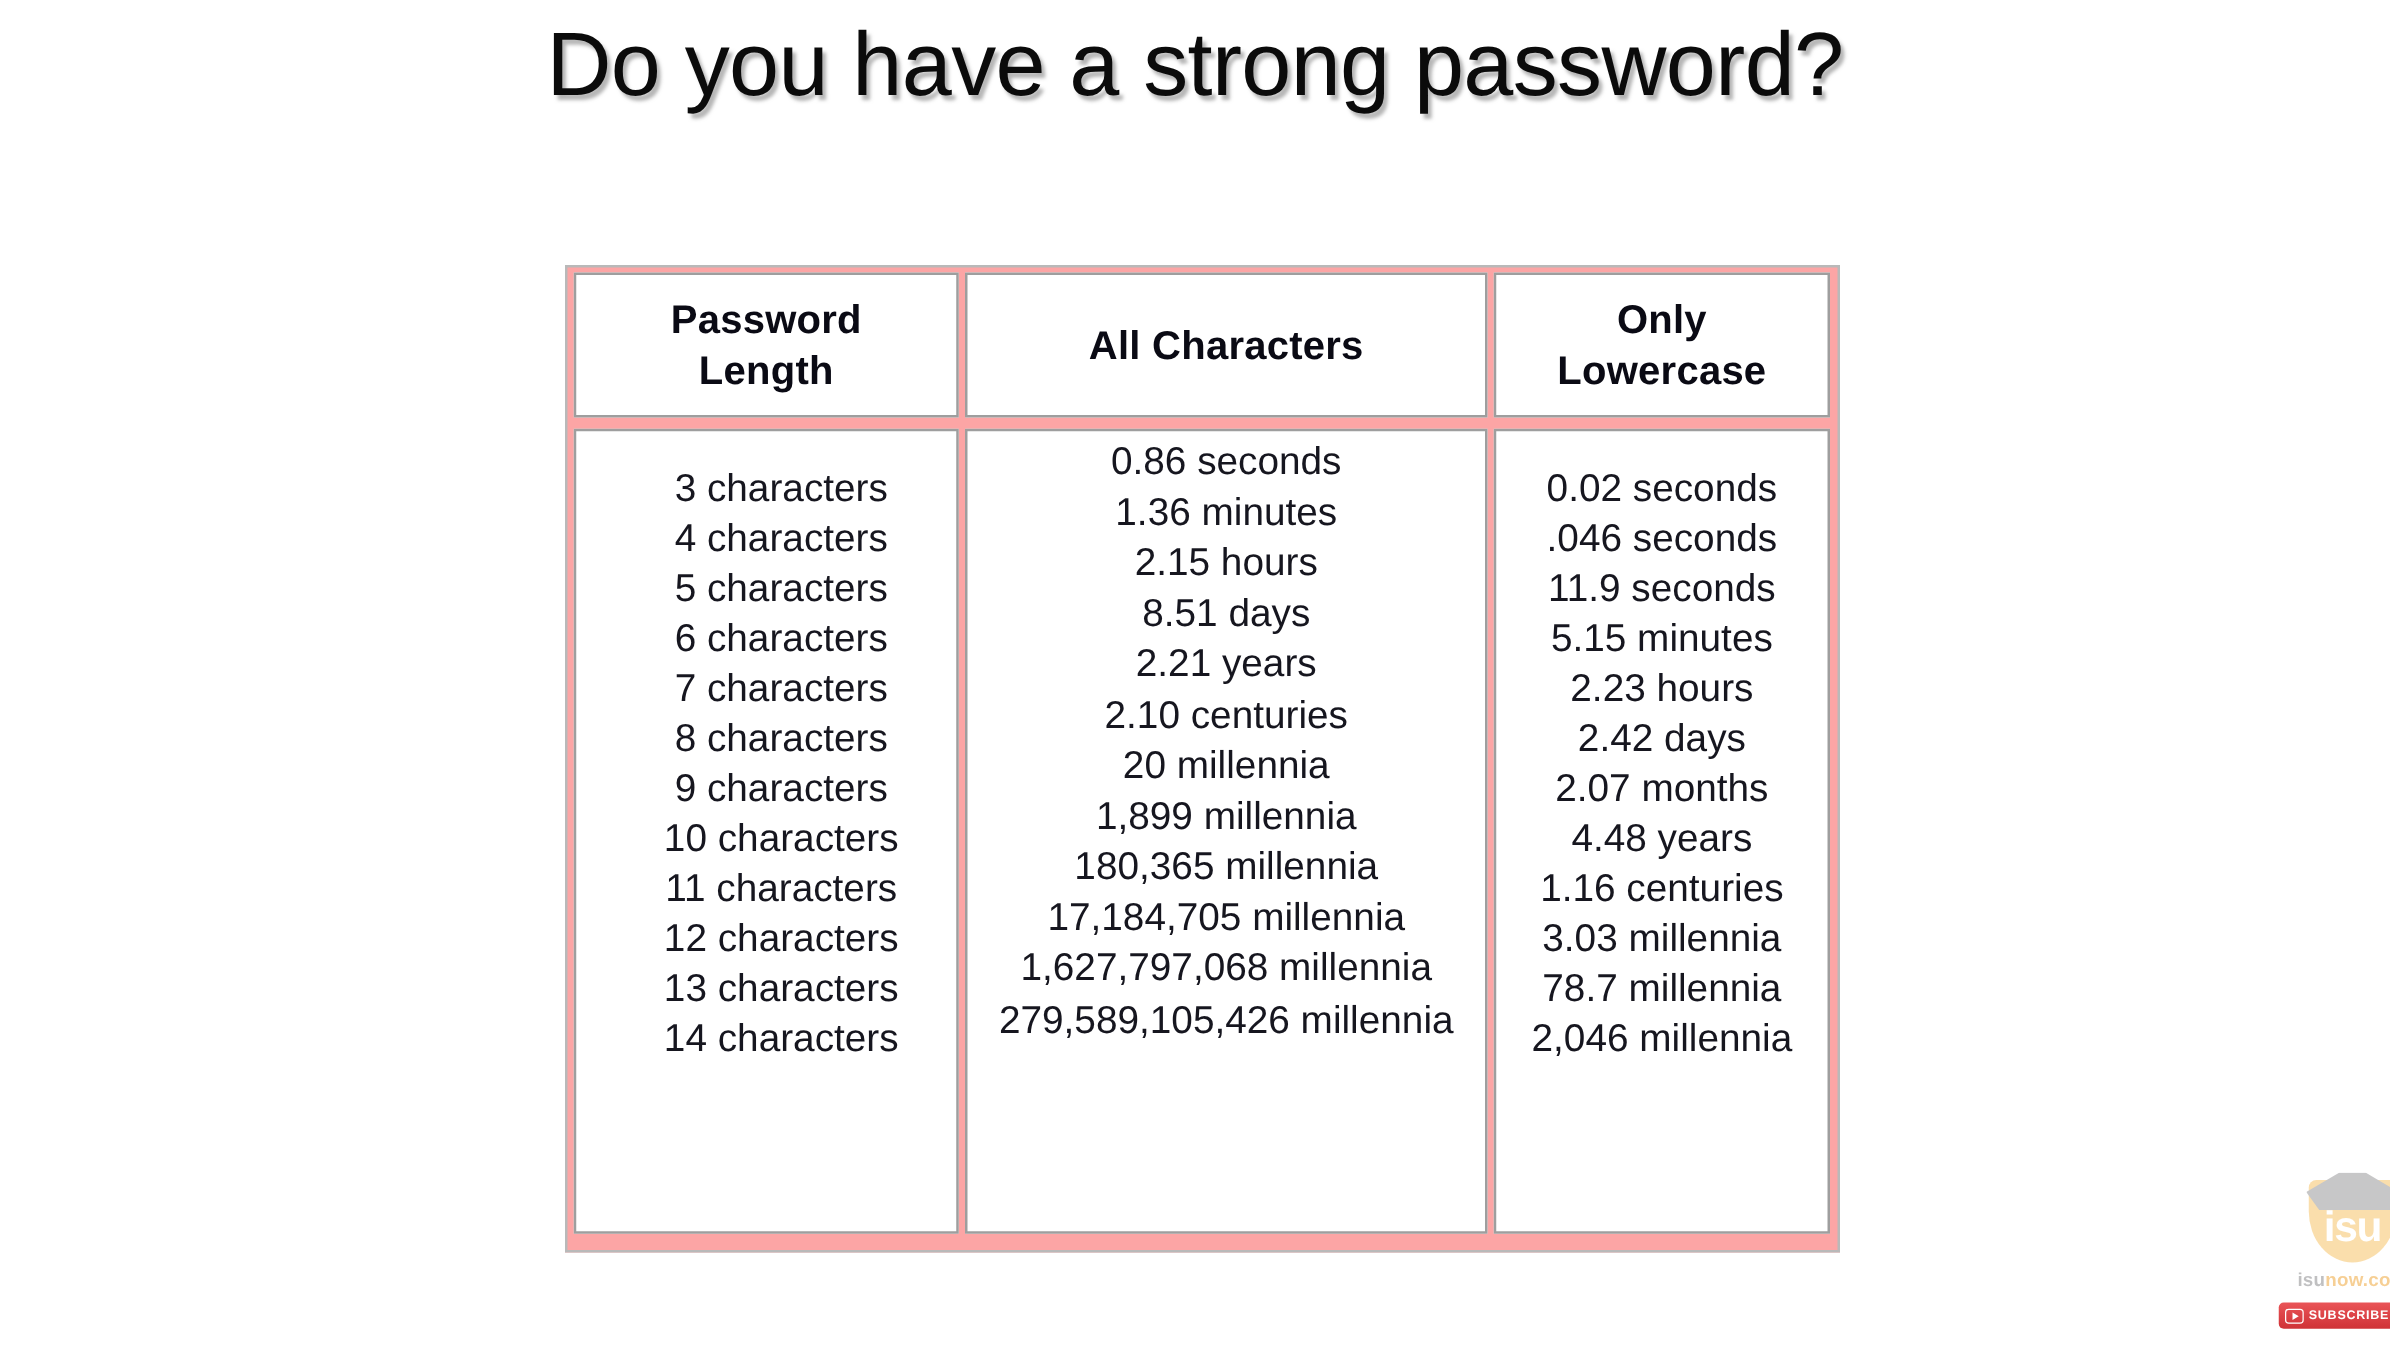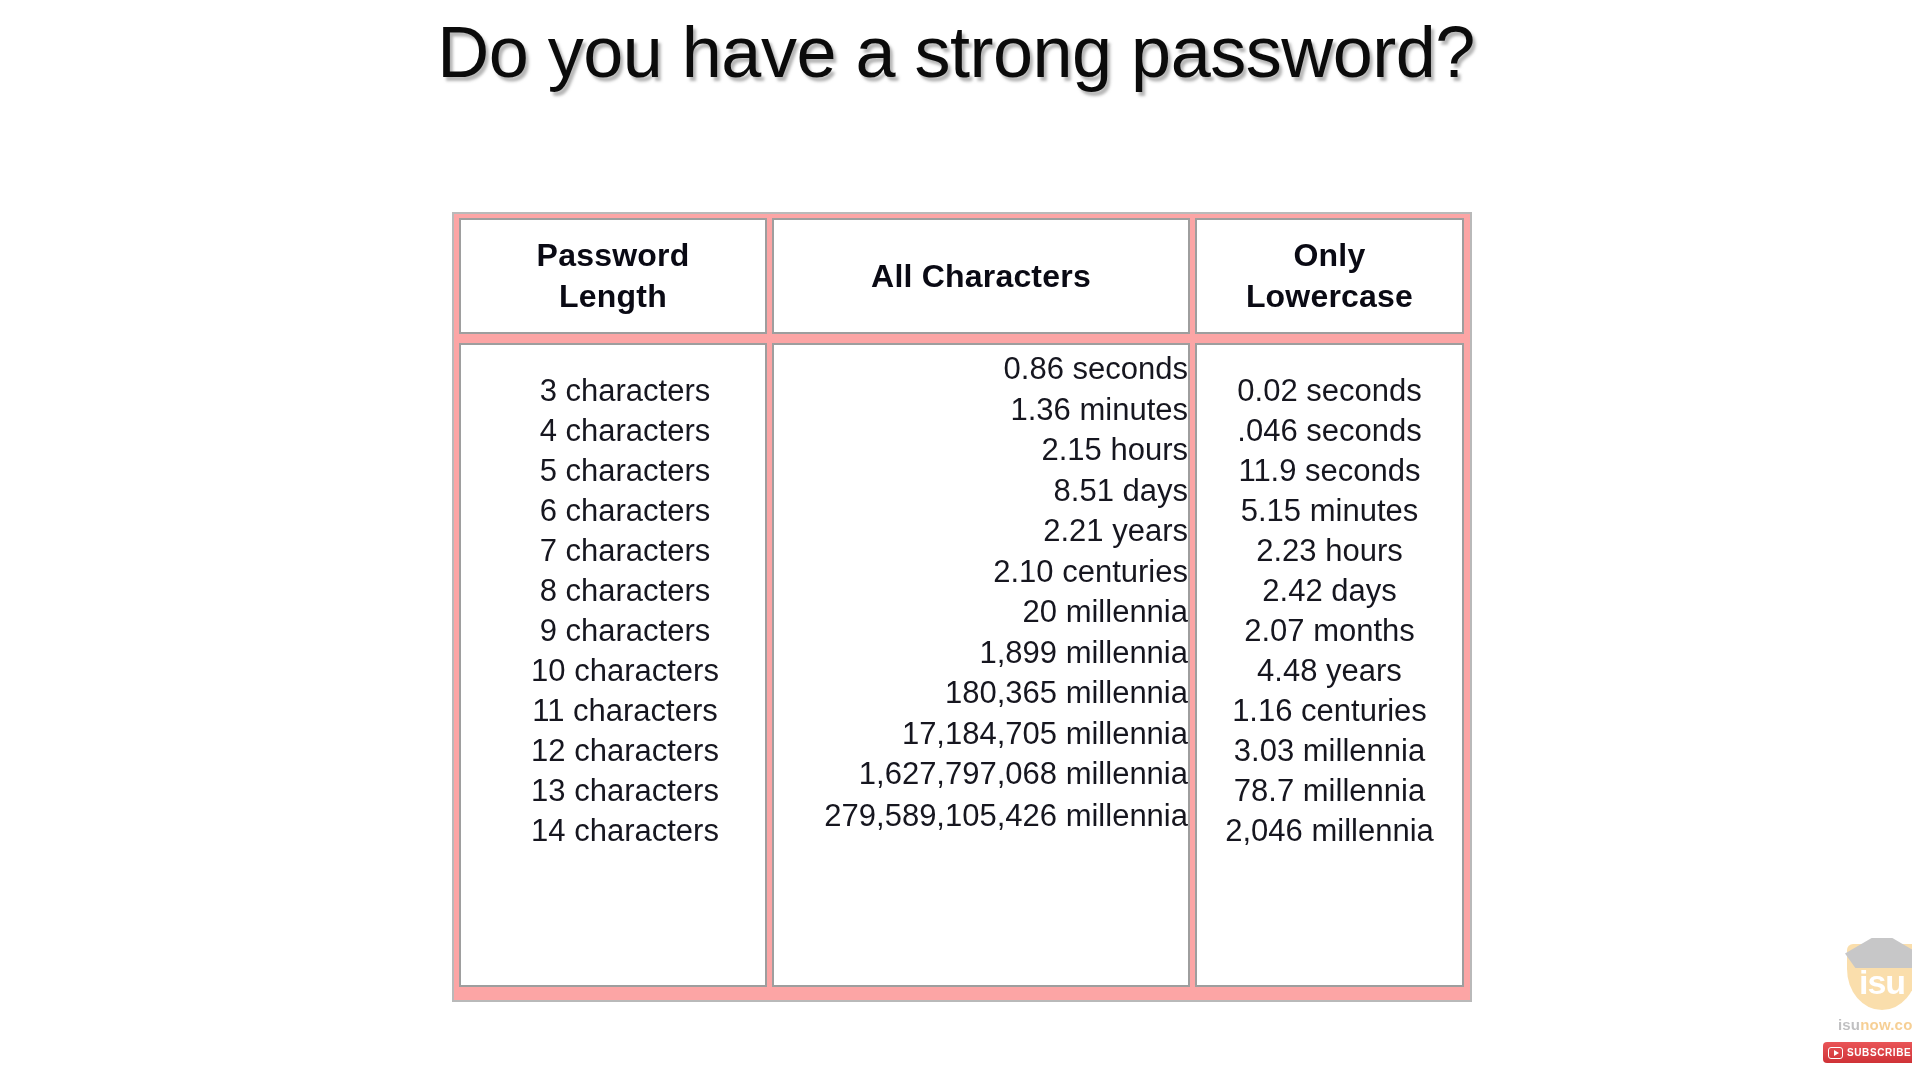--- a/index.html
+++ b/index.html
@@ -84,21 +84,21 @@
     white-space: nowrap;
     text-align: center;
   }
 
   
   .list-length { padding-top: 26px; padding-left: 24px; }
   .list-length li { line-height: 40px; }
 
   
   .list-all { padding-top: 4px; }
-  .list-all li { line-height: 40.5px; text-align: right; }
+  .list-all li { line-height: 40.5px; }
   .list-all li.wrap { white-space: normal; line-height: 41px; }
 
   
   .list-lower { padding-top: 26px; }
   .list-lower li { line-height: 40px; }
 
   
   #brand-watermark {
     position: absolute;
     left: 1832px;

